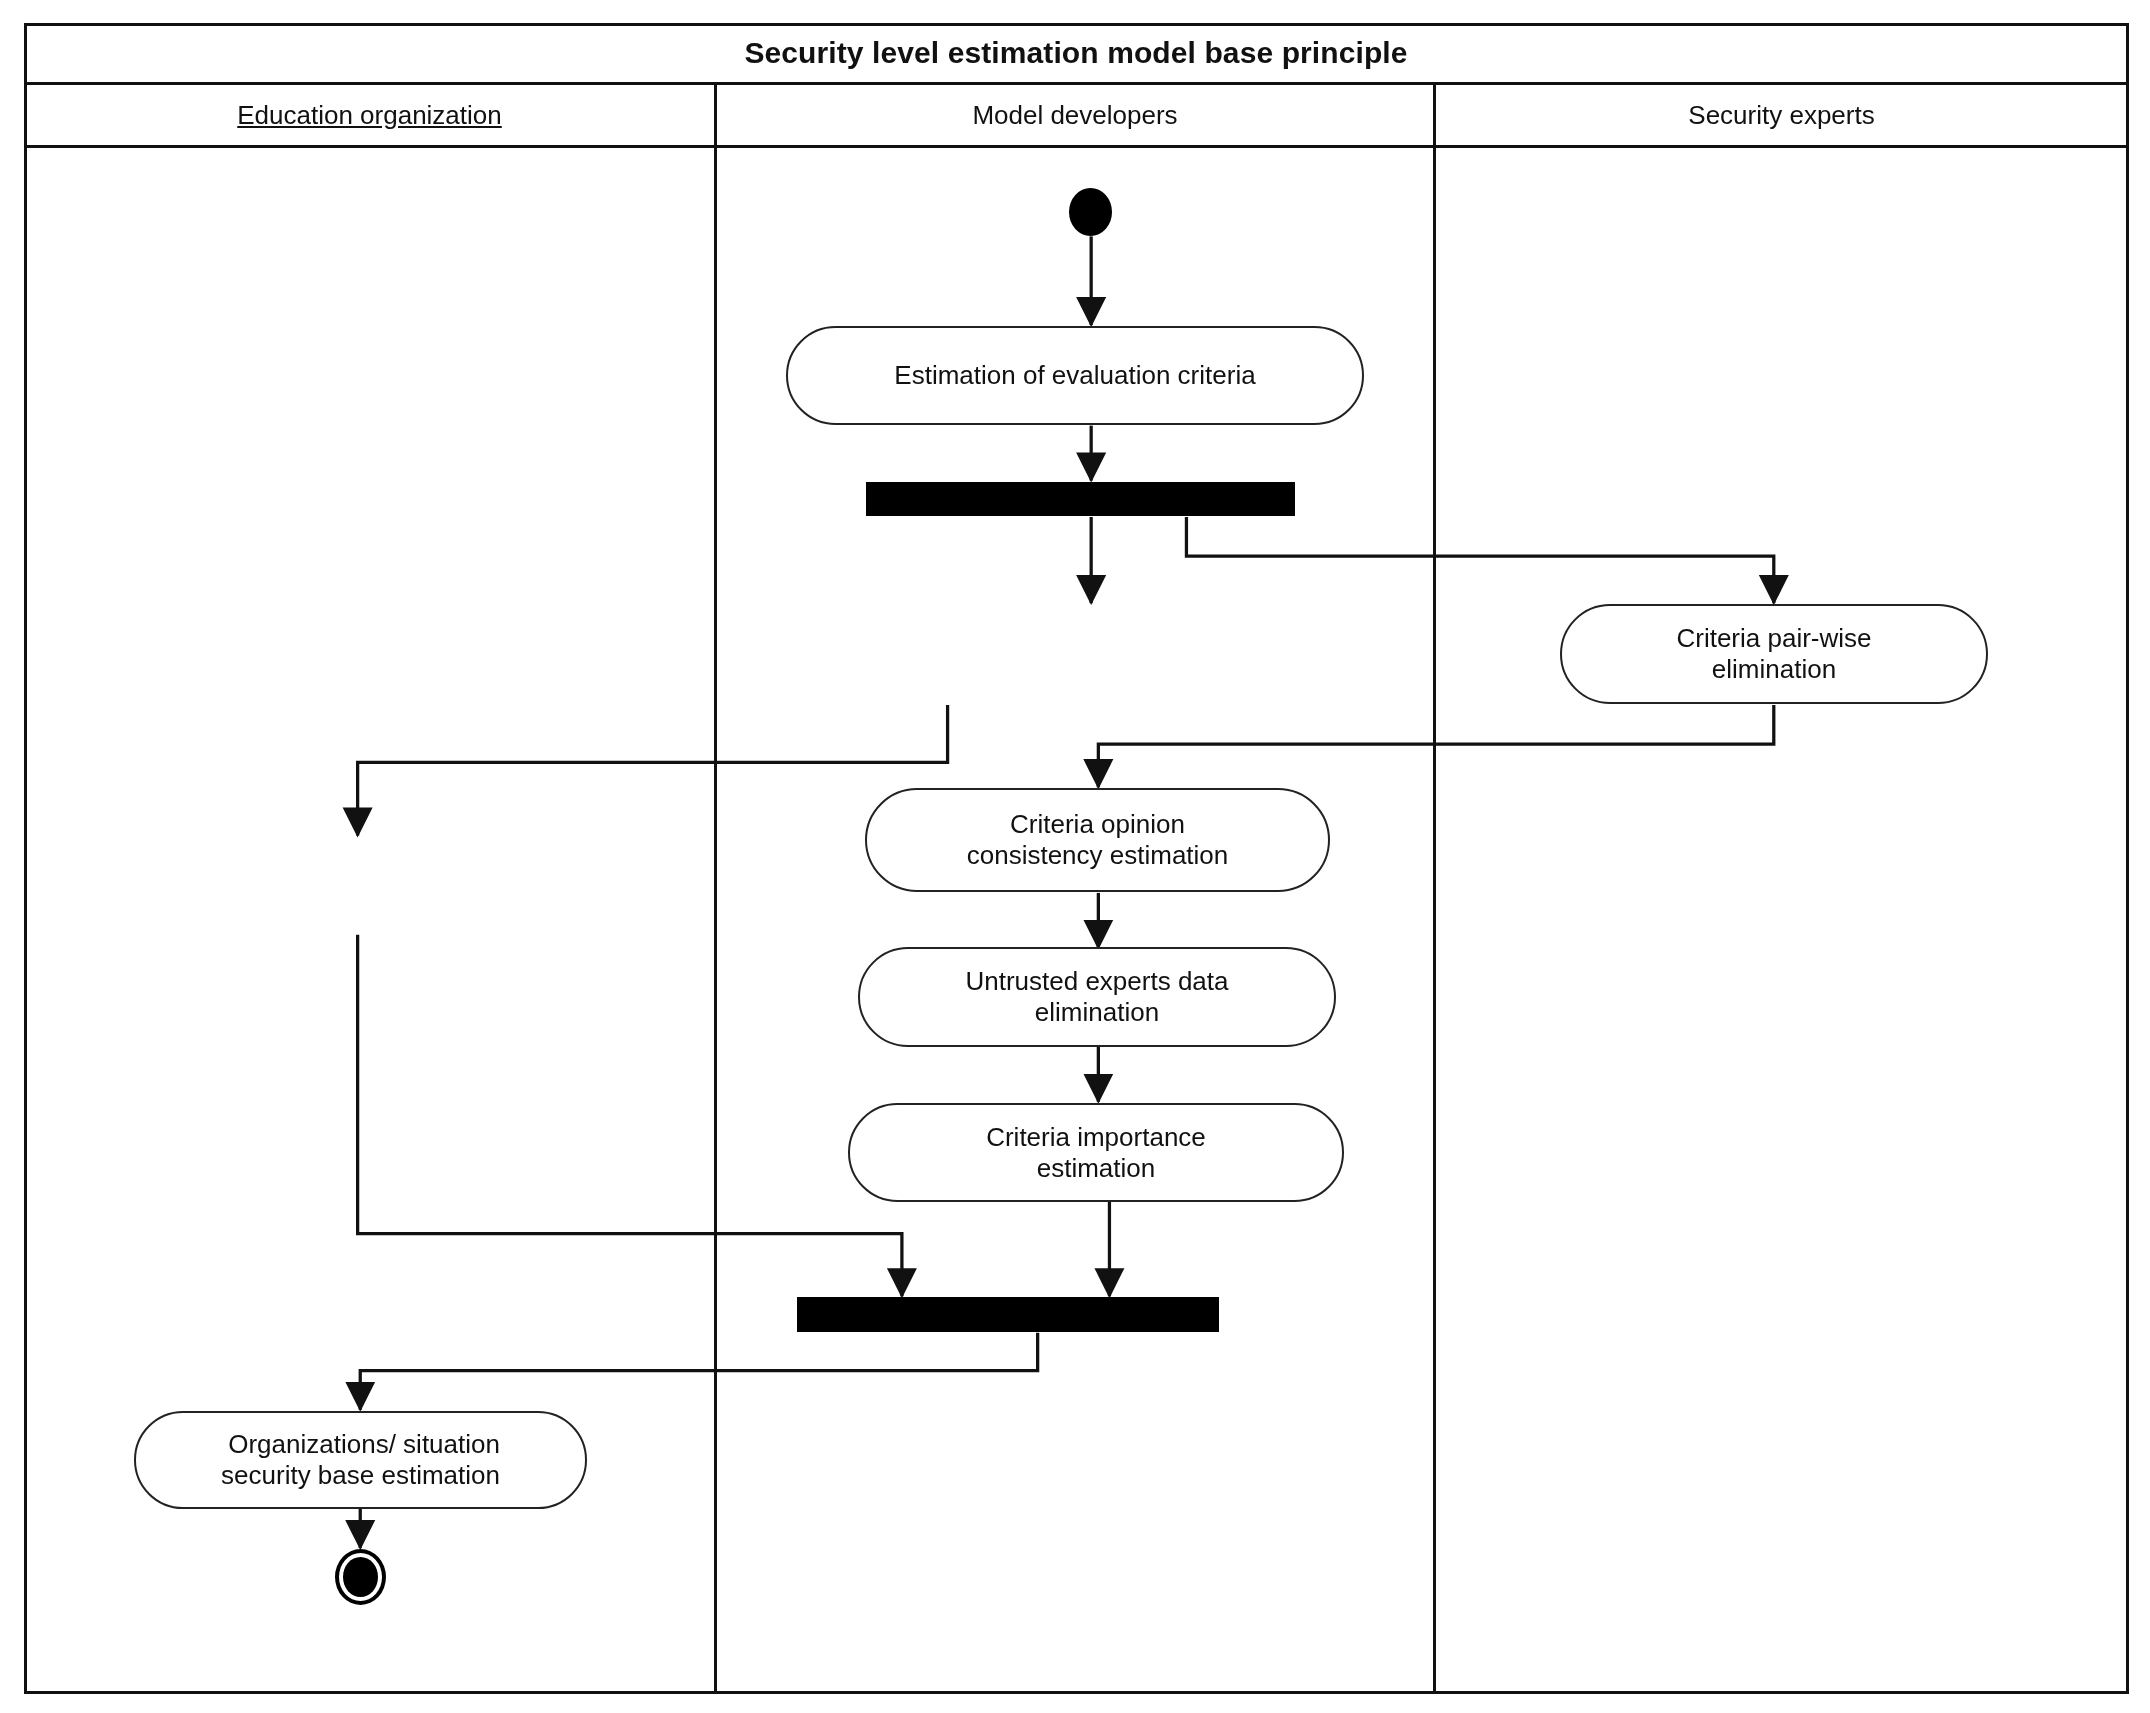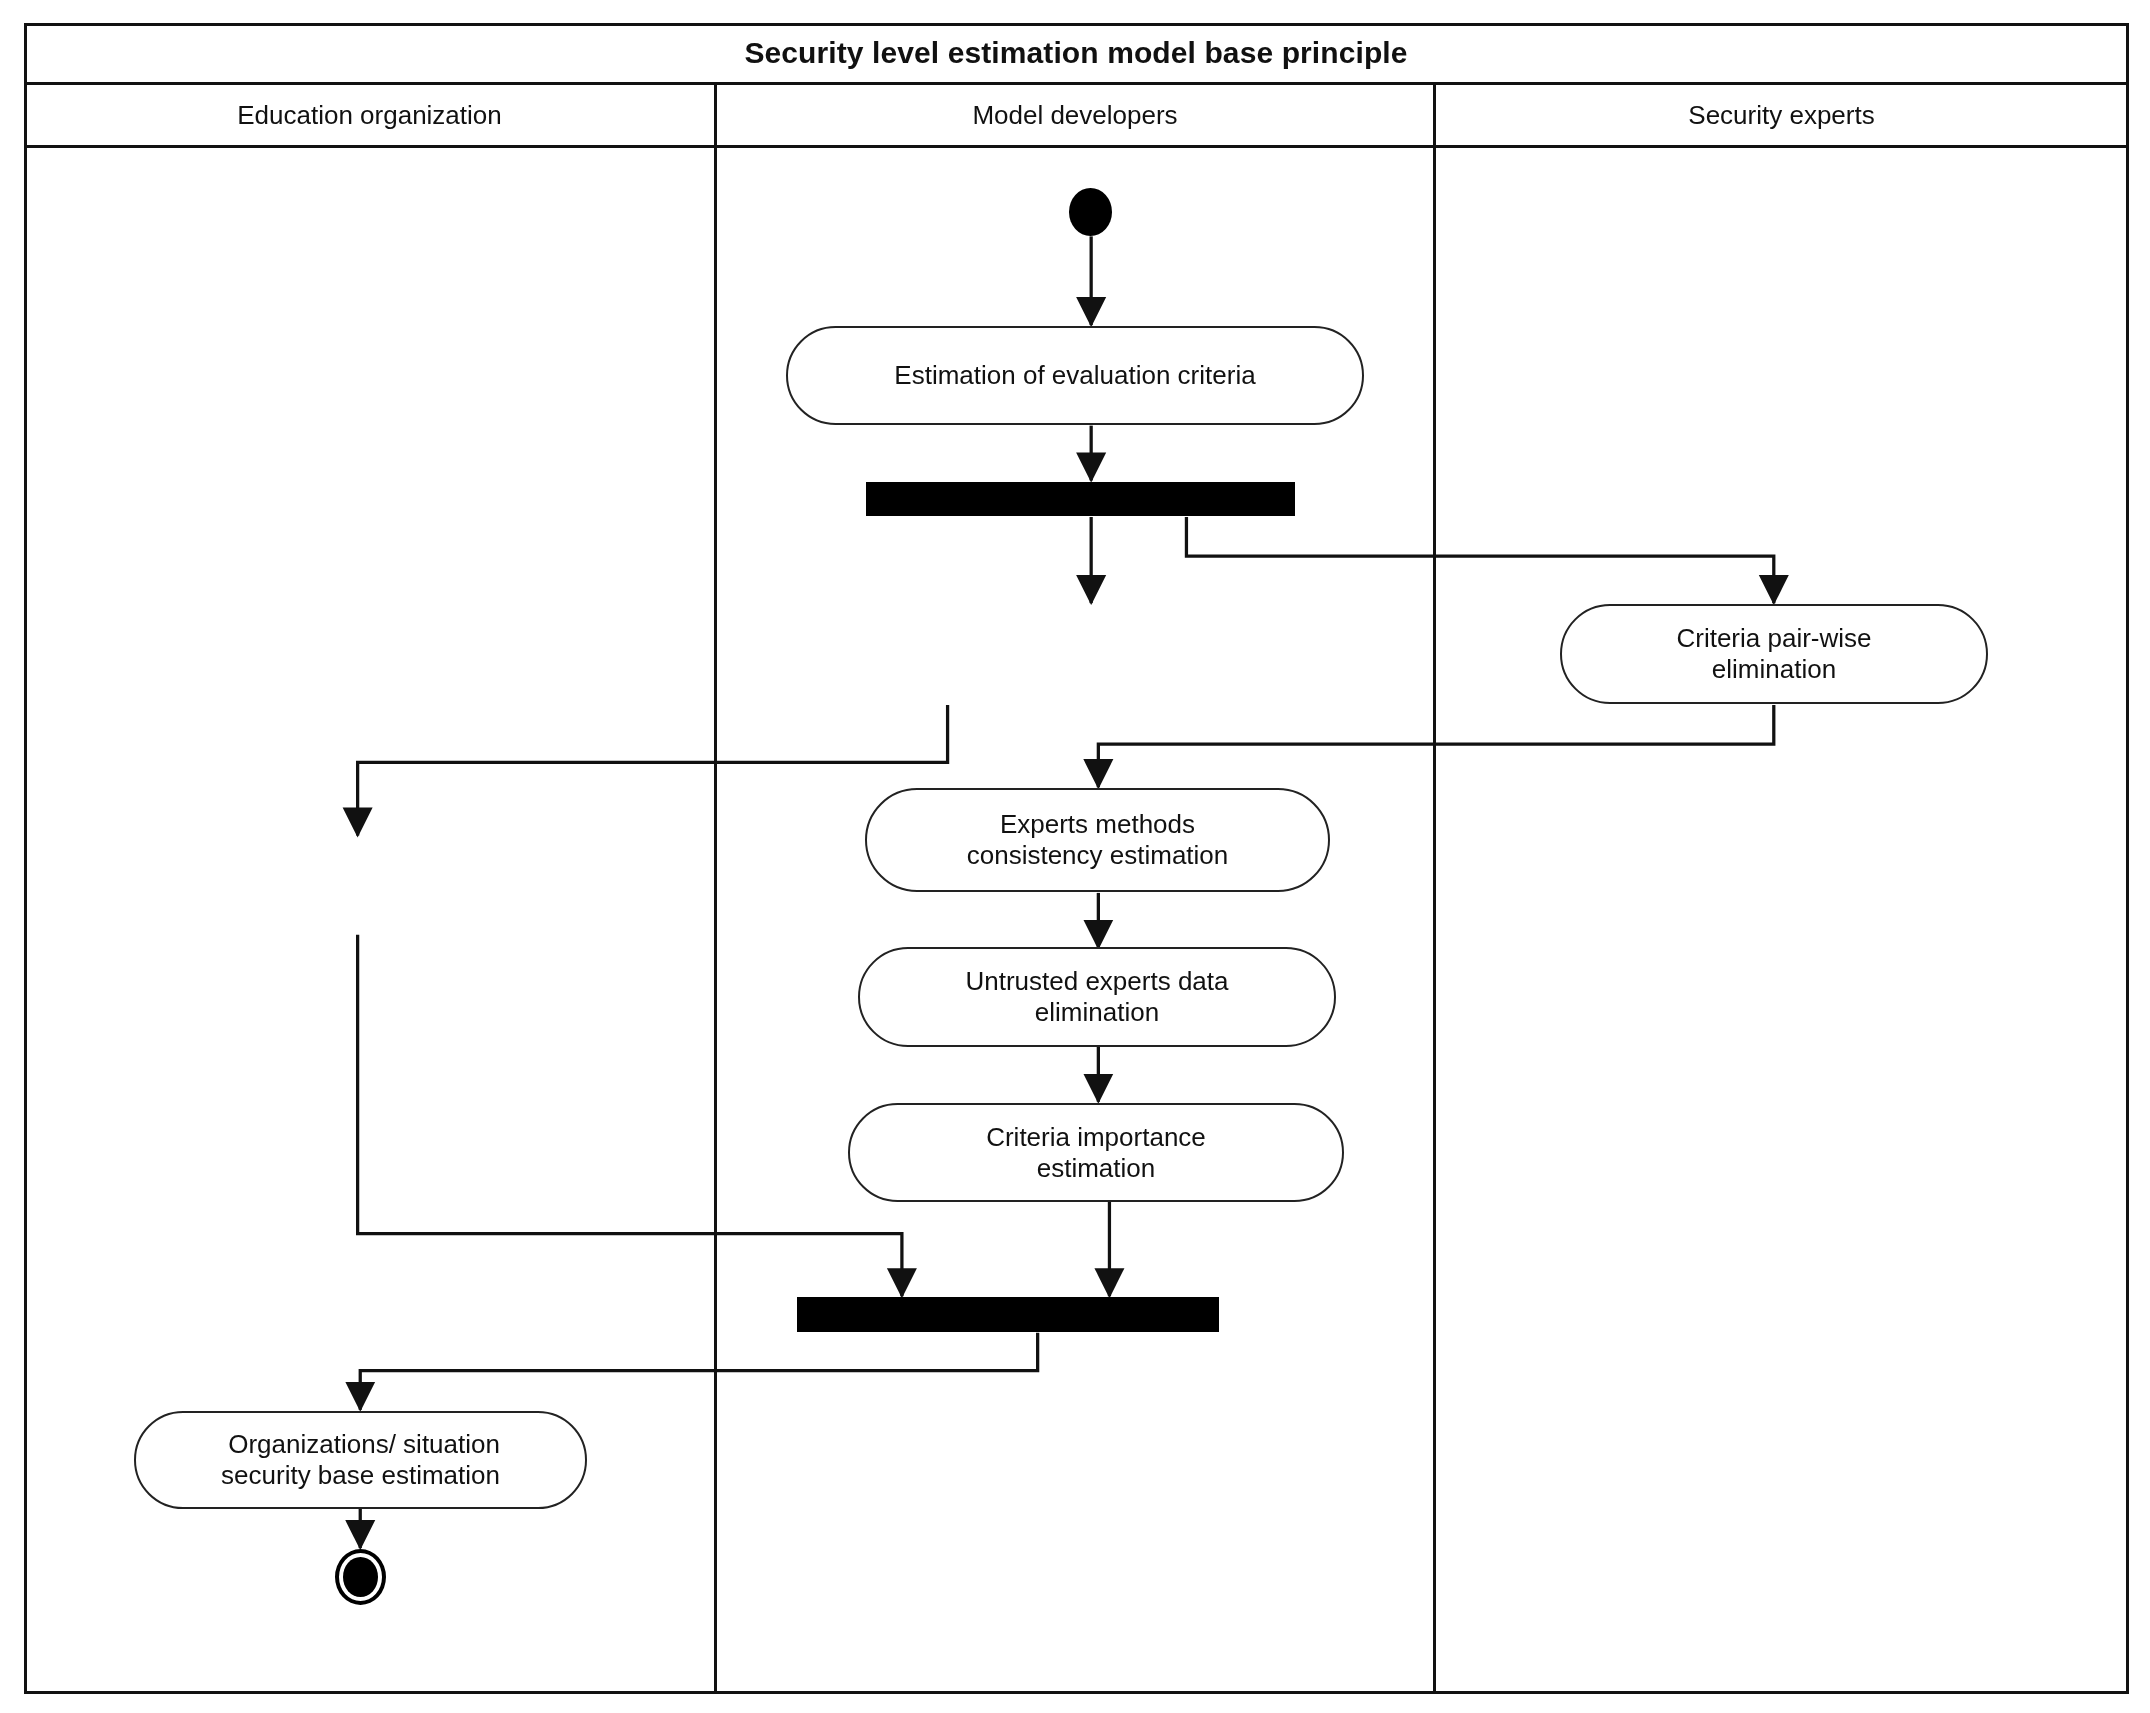--- a/index.html
+++ b/index.html
@@ -8,21 +8,21 @@
   #stage{position:relative;width:2151px;height:1714px;background:#ffffff;overflow:hidden;}
   #frame{position:absolute;left:23.5px;top:23px;width:2105px;height:1671px;border:3.9px solid #111;box-sizing:border-box;}
   #title-bar{position:absolute;left:23.5px;top:23px;width:2105px;height:62px;
     display:flex;align-items:center;justify-content:center;box-sizing:border-box;
     border-bottom:3.9px solid #111;}
   #title-bar .t{font-size:30px;font-weight:bold;color:#111;letter-spacing:0.1px;}
   #lane-head{position:absolute;left:23.5px;top:85px;width:2105px;height:63px;
     display:flex;box-sizing:border-box;border-bottom:3.9px solid #111;}
   .lane-h{display:flex;align-items:center;justify-content:center;box-sizing:border-box;
     font-size:26px;color:#111;}
-  .lane-h.l0{width:692px;}
+  .lane-h.l0{width:692px;text-decoration:underline;}
   .lane-h.l1{width:719px;}
   .lane-h.l2{width:694px;}
   .divider{position:absolute;width:2.6px;background:#111;top:85px;height:1609px;}
   #div1{left:714px;} #div2{left:1433px;}
   svg#wires{position:absolute;left:0;top:0;width:2151px;height:1714px;pointer-events:none;}
   .node{position:absolute;box-sizing:border-box;background:#fff;border:2.6px solid #222;
     display:flex;align-items:center;justify-content:center;text-align:center;
     color:#111;font-size:26px;line-height:1.18;padding:0 14.4px;}
   .node span{display:block;}
   .bar{position:absolute;background:#000;}
@@ -97,21 +97,21 @@
   <div class="node" style="left:1560px;top:604px;width:428px;height:100px;border-radius:50px;">
     <span>
       <span>Criteria pair-wise</span>
       <span>elimination</span>
     </span>
   </div>
 
 
   <div class="node" style="left:865px;top:788px;width:465px;height:104px;border-radius:52px;">
     <span>
-      <span>Experts methods</span>
+      <span>Criteria opinion</span>
       <span>consistency estimation</span>
     </span>
   </div>
 
   <div class="node" style="left:858px;top:947px;width:478px;height:100px;border-radius:50px;">
     <span>
       <span>Untrusted experts data</span>
       <span>elimination</span>
     </span>
   </div>

